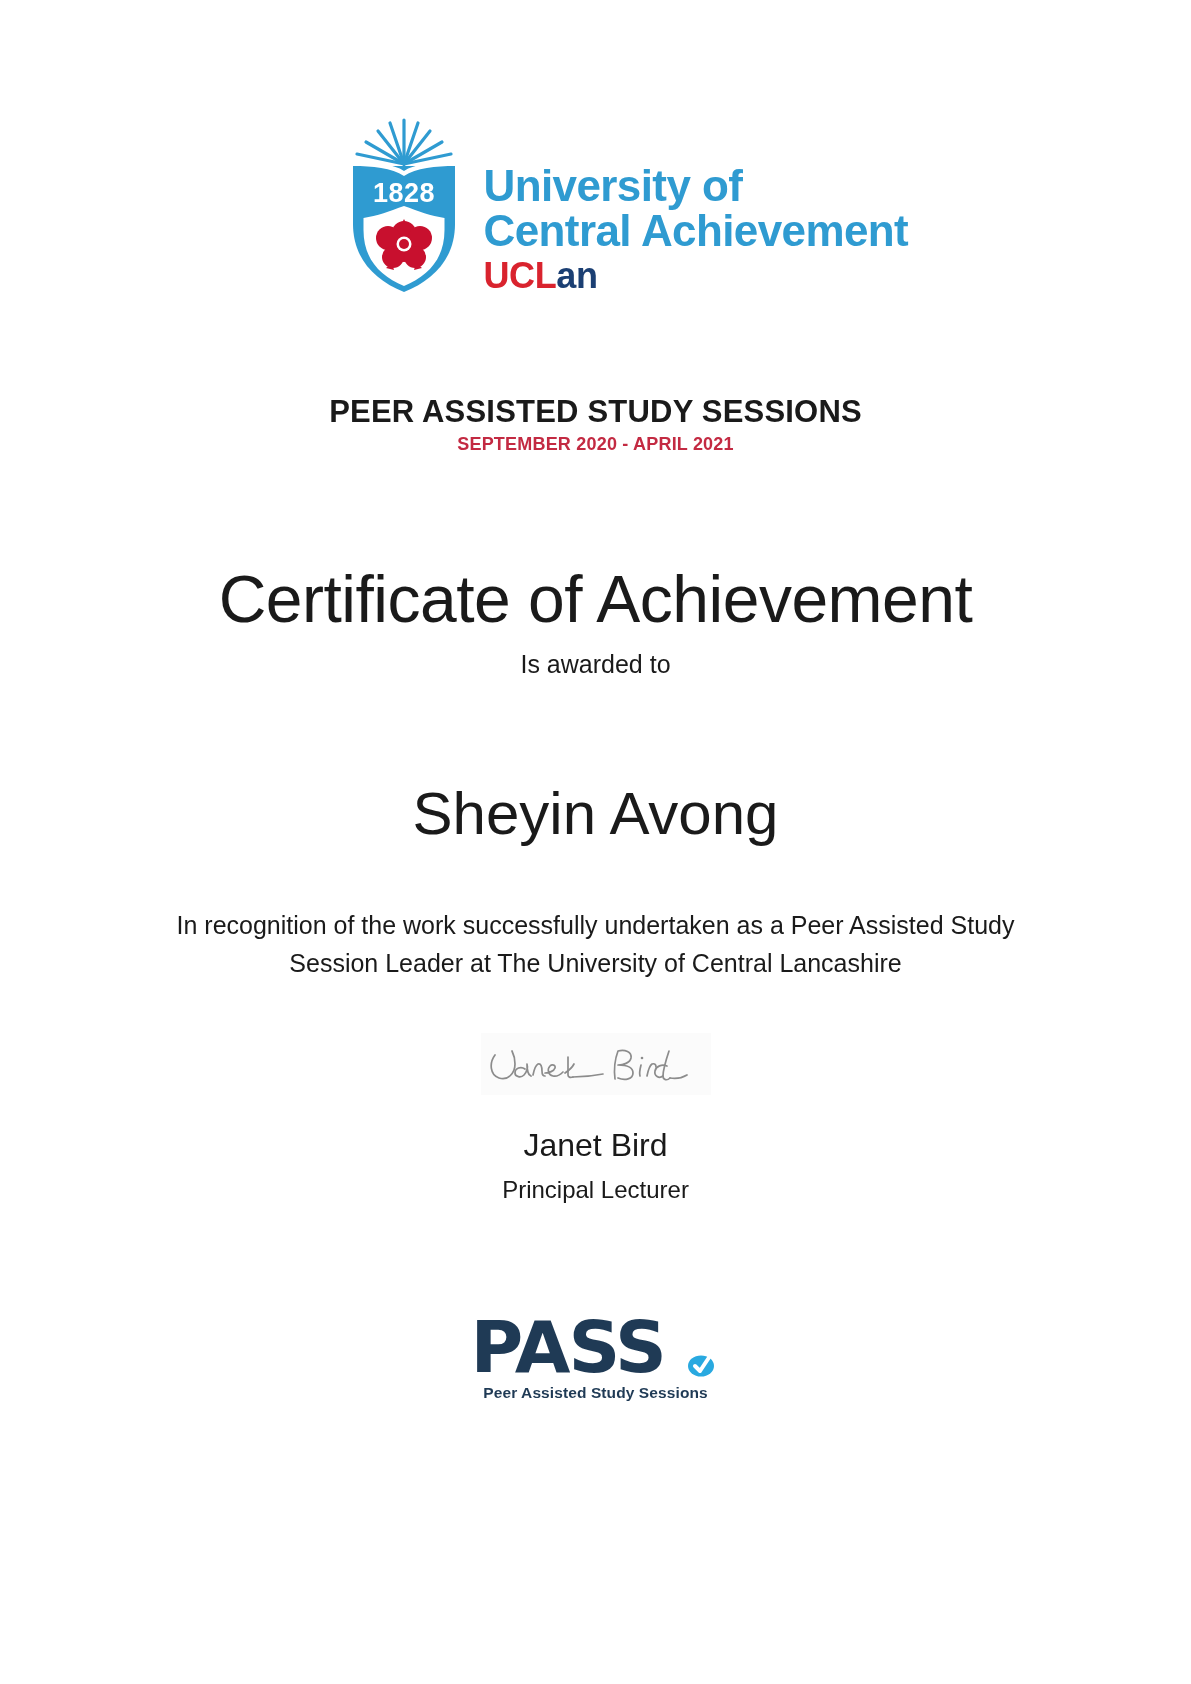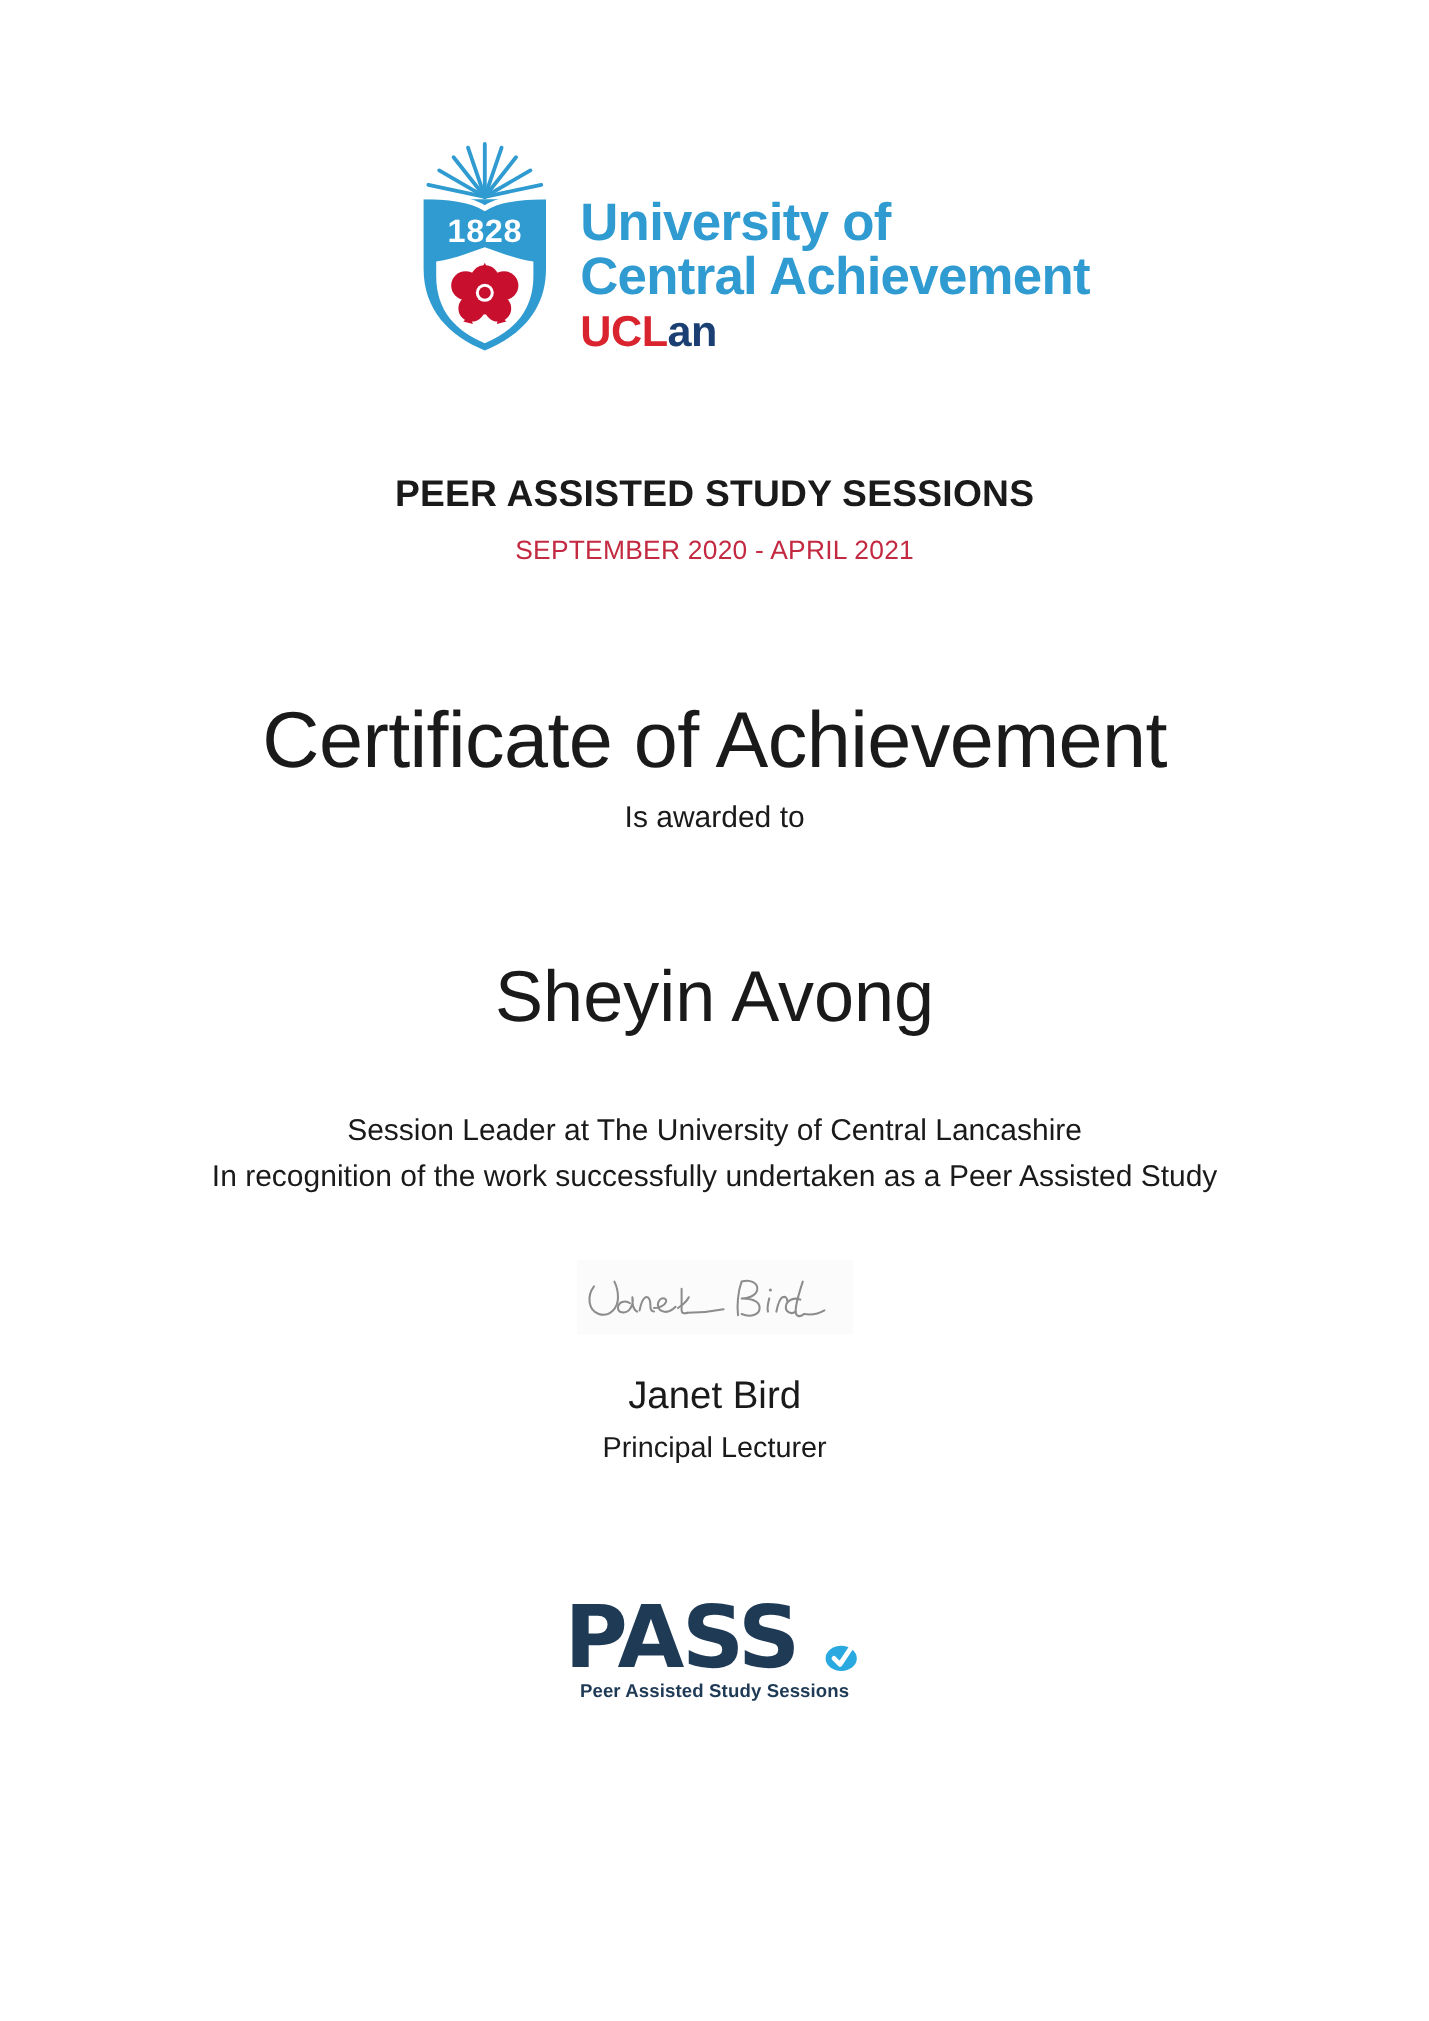--- a/index.html
+++ b/index.html
@@ -77,23 +77,22 @@
     width: 760px;
   }
   .programme-title {
     font-size: 31px;
     font-weight: bold;
     color: #1a1a1a;
     line-height: 1.42;
     letter-spacing: 0.2px;
   }
   .programme-dates {
-    margin-top: 12px;
-    font-size: 22px;
-    font-weight: normal;
+    font-size: 18px;
+    font-weight: bold;
     color: #C32A42;
     letter-spacing: 0.2px;
   }
 
   
   .cert-title {
     margin-top: 108px;
     font-size: 66px;
     font-weight: normal;
     color: #1a1a1a;
@@ -250,22 +249,22 @@
     <div class="programme-title">PEER ASSISTED STUDY SESSIONS</div>
     <div class="programme-dates">SEPTEMBER 2020 - APRIL 2021</div>
   </div>
 
   <div class="cert-title">Certificate of Achievement</div>
   <div class="awarded-to">Is awarded to</div>
 
   <div class="recipient-name">Sheyin Avong</div>
 
   <div class="recognition">
+    <span class="rline">In recognition of the work successfully undertaken as a Peer Assisted Study</span>
     <span class="rline">Session Leader at The University of Central Lancashire</span>
-    <span class="rline">In recognition of the work successfully undertaken as a Peer Assisted Study</span>
   </div>
 
   <div class="signature-block">
     <div class="signature-img">
       <svg width="230" height="62" viewBox="0 0 230 62" xmlns="http://www.w3.org/2000/svg">
         <g fill="none" stroke="#8C8C8C" stroke-width="1.7" stroke-linecap="round" stroke-linejoin="round">
 
           <path d="M14 22 C8 30 9 42 18 45 C27 48 34 40 34 31 C34 25 32 20 31 18"></path>
 
           <path d="M44 36 C40 33 34 35 34 40 C34 44 40 45 43 42 C46 39 47 34 46 31 C46 36 46 41 50 43"></path>

